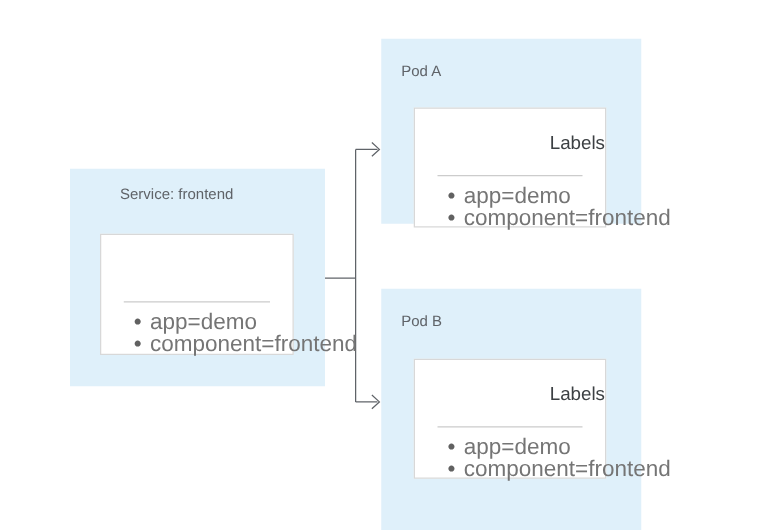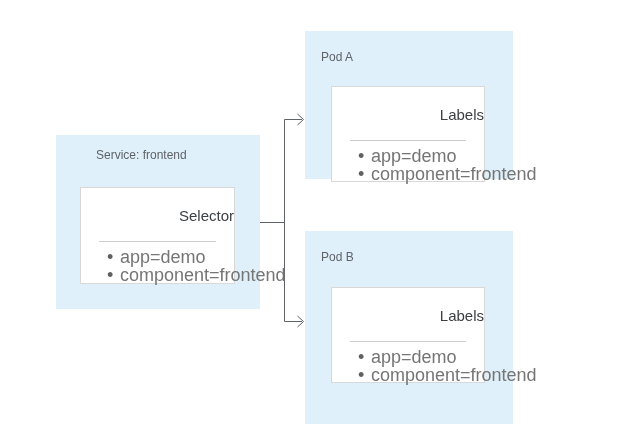--- a/index.html
+++ b/index.html
@@ -111,21 +111,20 @@
     <path d="M284.5 119.5 H302" stroke="var(--connector)" stroke-width="1" fill="none"></path>
     <path d="M297.5 114 L303.5 119.5 L297.5 125" stroke="var(--connector)" stroke-width="1" fill="none"></path>
 
     <path d="M284.5 321.5 H302" stroke="var(--connector)" stroke-width="1" fill="none"></path>
     <path d="M297.5 316 L303.5 321.5 L297.5 327" stroke="var(--connector)" stroke-width="1" fill="none"></path>
   </svg>
 
   <div class="box service-box">
     <div class="box-label service-label">Service: frontend</div>
     <div class="card service-card">
-      <div class="card-title">Selector</div>
       <div class="card-divider"></div>
       <ul class="card-items">
         <li>app=demo</li>
         <li>component=frontend</li>
       </ul>
     </div>
   </div>
 
   <div class="box pod-a-box">
     <div class="box-label pod-label">Pod A</div>

